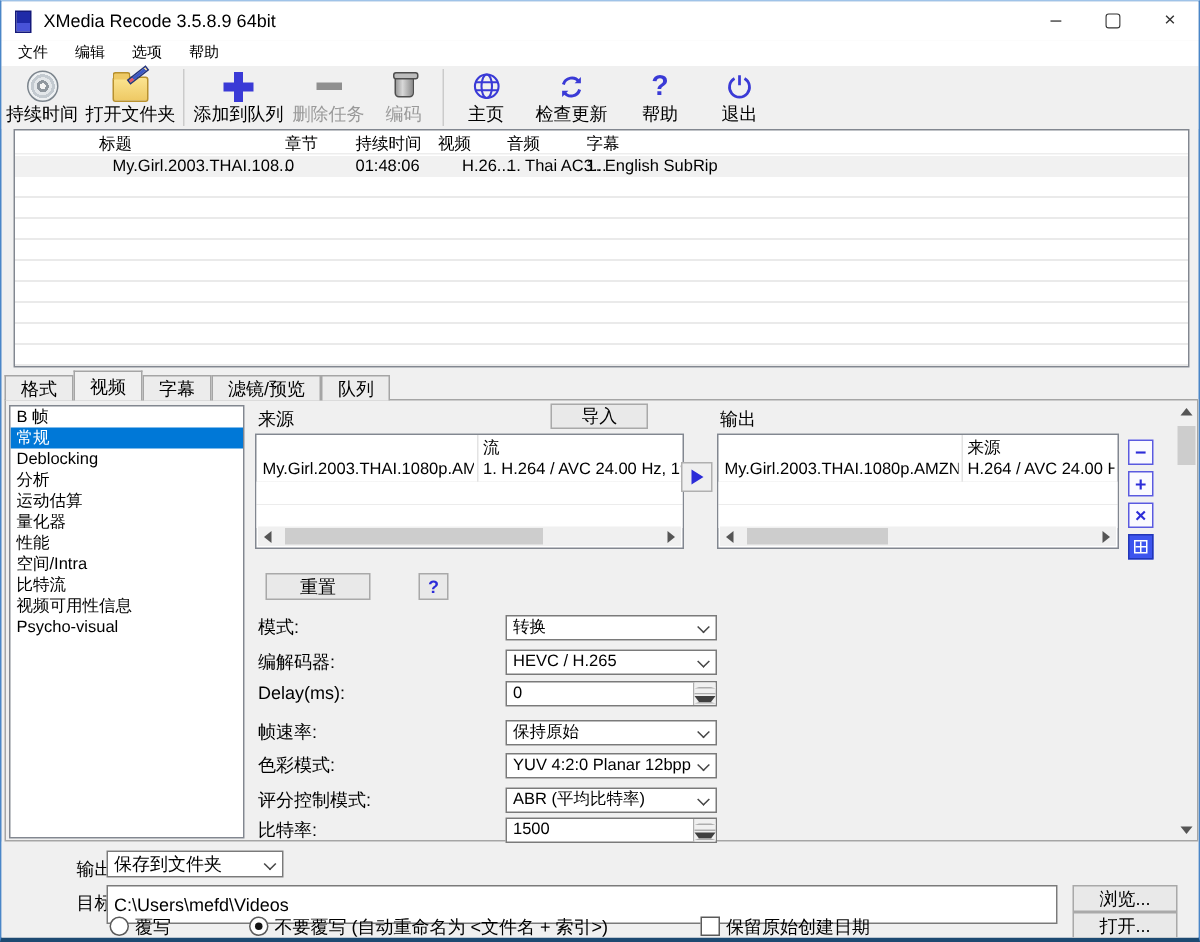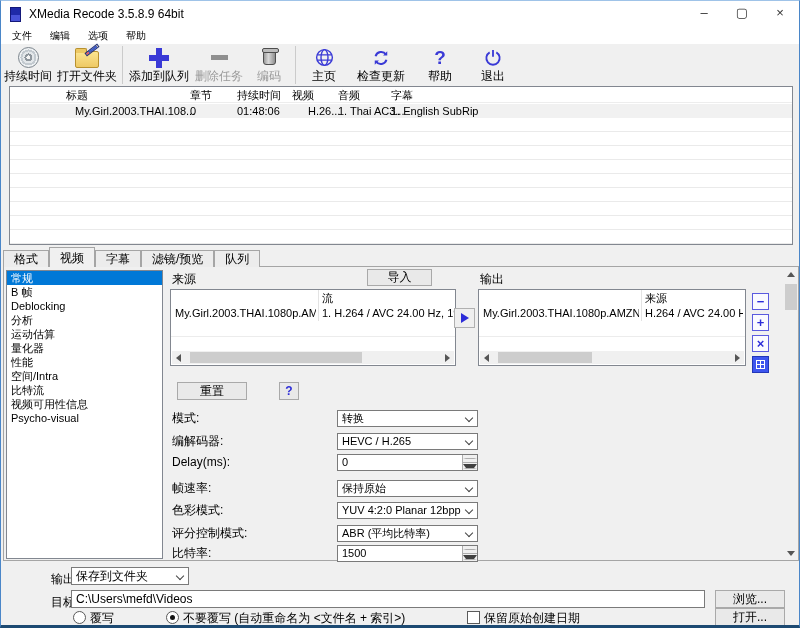--- a/index.html
+++ b/index.html
@@ -99,21 +99,21 @@
   .spin-btns { position:absolute; right:0; top:0; width:15px; height:15px; border-left:1px solid #adadad; display:flex; flex-direction:column; }
   .spin-btns div { flex:1; display:flex; align-items:center; justify-content:center; background:#f0f0f0; }
   .spin-btns div:first-child { border-bottom:1px solid #adadad; }
   .tri-s { width:0; height:0; }
   .tri-s.u { border-left:3px solid transparent; border-right:3px solid transparent; border-bottom:4px solid #404040; }
   .tri-s.d { border-left:3px solid transparent; border-right:3px solid transparent; border-top:4px solid #404040; }
 
   
   .bottom { position:absolute; left:0; top:560px; width:100%; height:65px; background:#f0f0f0; }
   .b-label { position:absolute; left:5px; font-size:12px;margin-left:45px; }
-  .text-input { position:absolute; height:18px; background:#fff; border:1px solid #7a7a7a; font-size:12px; padding:4px 4px; font-family:"Liberation Sans","DejaVu Sans",sans-serif; }
+  .text-input { position:absolute; height:18px; background:#fff; border:1px solid #7a7a7a; font-size:12px; padding:12px 4px; font-family:"Liberation Sans","DejaVu Sans",sans-serif; }
   .radio { position:absolute; width:13px; height:13px; border-radius:50%; border:1px solid #5a5a5a; background:#fff; }
   .radio.on::after { content:""; position:absolute; left:3px; top:3px; width:5px; height:5px; border-radius:50%; background:#141414; }
   .checkbox { position:absolute; width:13px; height:13px; border:1px solid #5a5a5a; background:#fff; }
   .rc-label { position:absolute; font-size:12px; line-height:14px; white-space:nowrap; }
 
   svg { display:block; }
 </style>
 </head>
 <body>
 
@@ -239,22 +239,22 @@
     <div class="tab">格式</div>
     <div class="tab active">视频</div>
     <div class="tab">字幕</div>
     <div class="tab">滤镜/预览</div>
     <div class="tab">队列</div>
   </div>
 
   <div class="group">
 
     <div class="listbox">
+      <div class="lb-item">B 帧</div>
       <div class="lb-item sel">常规</div>
-      <div class="lb-item">B 帧</div>
       <div class="lb-item">Deblocking</div>
       <div class="lb-item">分析</div>
       <div class="lb-item">运动估算</div>
       <div class="lb-item">量化器</div>
       <div class="lb-item">性能</div>
       <div class="lb-item">空间/Intra</div>
       <div class="lb-item">比特流</div>
       <div class="lb-item">视频可用性信息</div>
       <div class="lb-item">Psycho-visual</div>
     </div>

